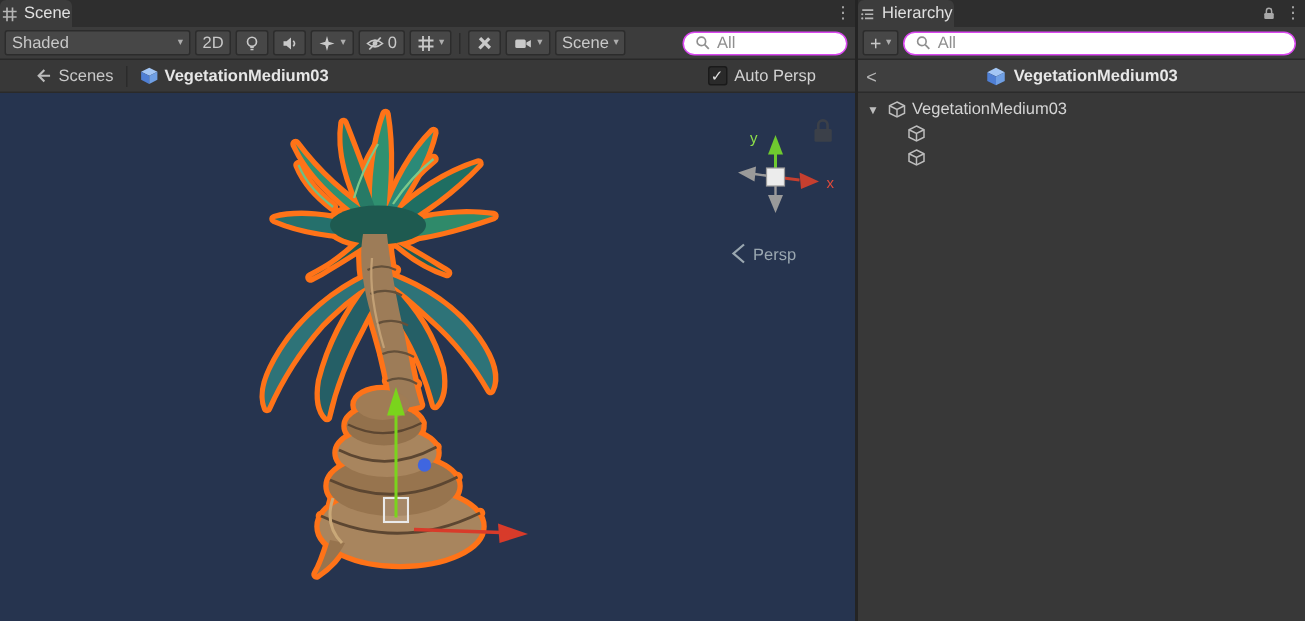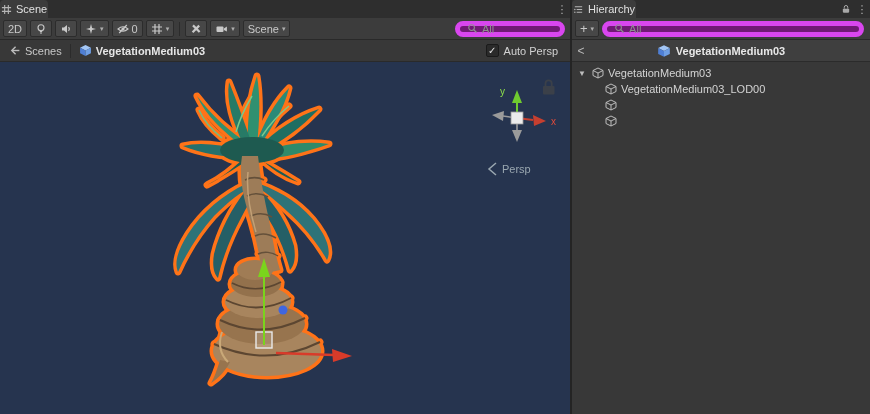--- a/index.html
+++ b/index.html
@@ -19,27 +19,27 @@
   .titlebtn{width:16px;display:flex;align-items:center;justify-content:center;color:#b3b3b3}
   .kebab{font-size:11px;line-height:1}
 
   .toolbar{height:22px;background:#3c3c3c;border-bottom:1px solid #292929;
            display:flex;align-items:center;padding:0 3px;gap:3px}
   .tbtn{height:17px;display:flex;align-items:center;gap:3px;padding:0 4px;
         background:#474747;border:1px solid #2c2c2c;border-radius:2px;color:#c9c9c9;white-space:nowrap}
   .arrow{font-size:7px;color:#aeaeae;line-height:1}
   .dd-shaded{width:124px;justify-content:space-between}
   .sep{width:1px;height:14px;background:#2b2b2b;margin:0 2px;flex:none}
-  .search{height:16px;background:#701a75;border:5px solid #d946ef;border-radius:9px;
+  .search{height:16px;background:#ffffff;border:1px solid #d946ef;border-radius:9px;
           display:flex;align-items:center;gap:4px;padding:0 7px;color:#8f8f8f}
   #scene-search{width:110px;margin-left:auto;margin-right:2px}
   #hier-search{flex:1;margin-right:3px}
 
   .breadcrumb{height:22px;background:#383838;border-bottom:1px solid #2a2a2a;
-              display:flex;align-items:center;gap:6px;padding:0 8px}
+              display:flex;align-items:center;gap:6px;padding:0 22px}
   .crumb{display:flex;align-items:center;gap:4px}
   .crumb-name{font-weight:bold;color:#e6e6e6}
   .autosave{margin-left:auto;display:flex;align-items:center;gap:5px;color:#d2d2d2;padding-right:4px}
   .checkbox{width:13px;height:13px;background:#2a2a2a;border:1px solid #1a1a1a;border-radius:2px;
             display:flex;align-items:center;justify-content:center;font-size:10px;color:#e2e2e2}
 
   #viewport{flex:1;position:relative;background:#26344f;overflow:hidden}
   #viewport > svg{position:absolute;left:0;top:0}
   svg text{font-family:"Liberation Sans",sans-serif}
 
@@ -124,20 +124,24 @@
         <svg class="icon" width="11" height="11" viewBox="0 0 12 12" style="color:#b5b5b5">
             <use href="#s-grid"></use>
           </svg>
         <span>Scene</span>
       </div>
       <div class="tabspacer"></div>
       <div class="titlebtn kebab">⋮</div>
     </div>
 
     <div class="toolbar">
+      <div class="tbtn dd-shaded">
+        <span>Shaded</span>
+        <span class="arrow">▾</span>
+      </div>
       <div class="tbtn">
         <span>2D</span>
       </div>
       <div class="tbtn">
         <svg class="icon" width="12" height="12" viewBox="0 0 12 12">
             <use href="#s-bulb"></use>
           </svg>
       </div>
       <div class="tbtn">
         <svg class="icon" width="12" height="12" viewBox="0 0 12 12">
@@ -373,27 +377,21 @@
         <span class="fold">▼</span>
         <svg class="icon cube-gray" width="12" height="12" viewBox="0 0 12 12">
             <use href="#s-cube"></use>
           </svg>
         <span>VegetationMedium03</span>
       </div>
       <div class="trow child">
         <svg class="icon cube-gray" width="12" height="12" viewBox="0 0 12 12">
             <use href="#s-cube"></use>
           </svg>
-        <span>VegetationMedium03_LOD00</span>
       </div>
       <div class="trow child">
         <svg class="icon cube-gray" width="12" height="12" viewBox="0 0 12 12">
             <use href="#s-cube"></use>
           </svg>
       </div>
-      <div class="trow child">
-        <svg class="icon cube-gray" width="12" height="12" viewBox="0 0 12 12">
-            <use href="#s-cube"></use>
-          </svg>
-      </div>
     </div>
   </div>
 </div>
 
 </body></html>

